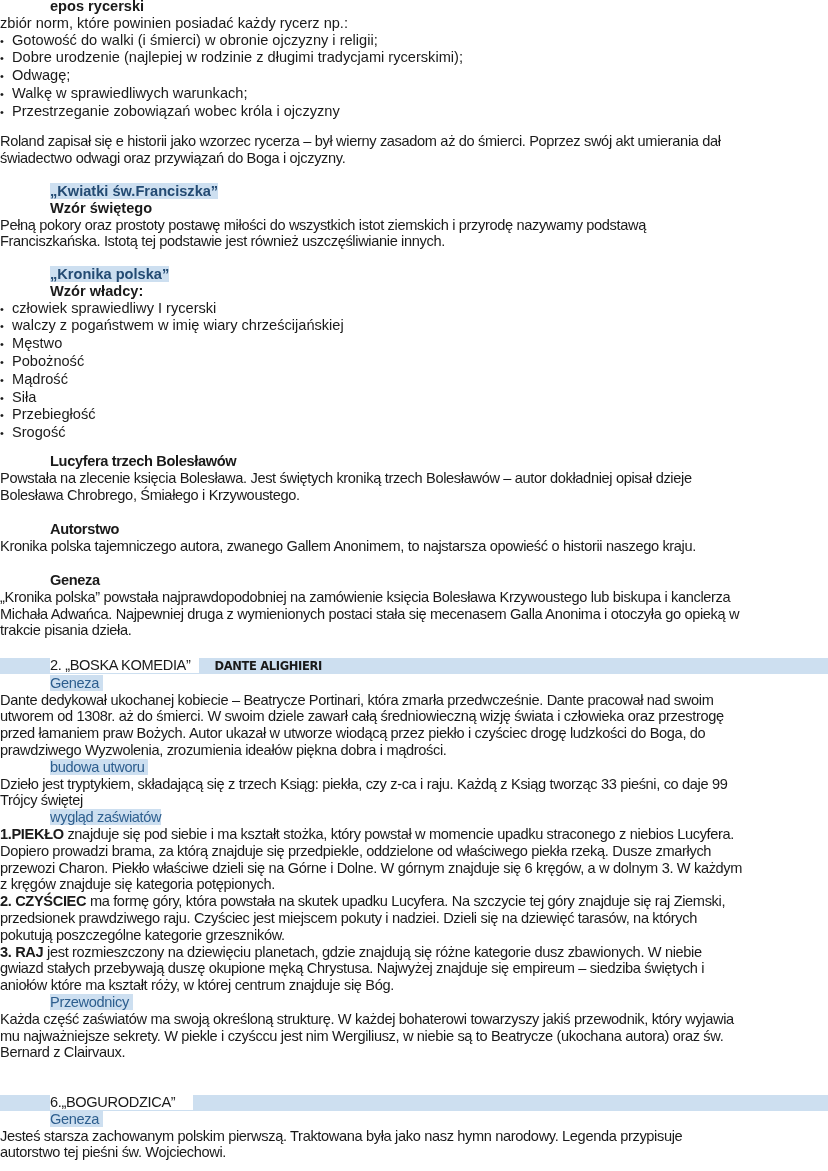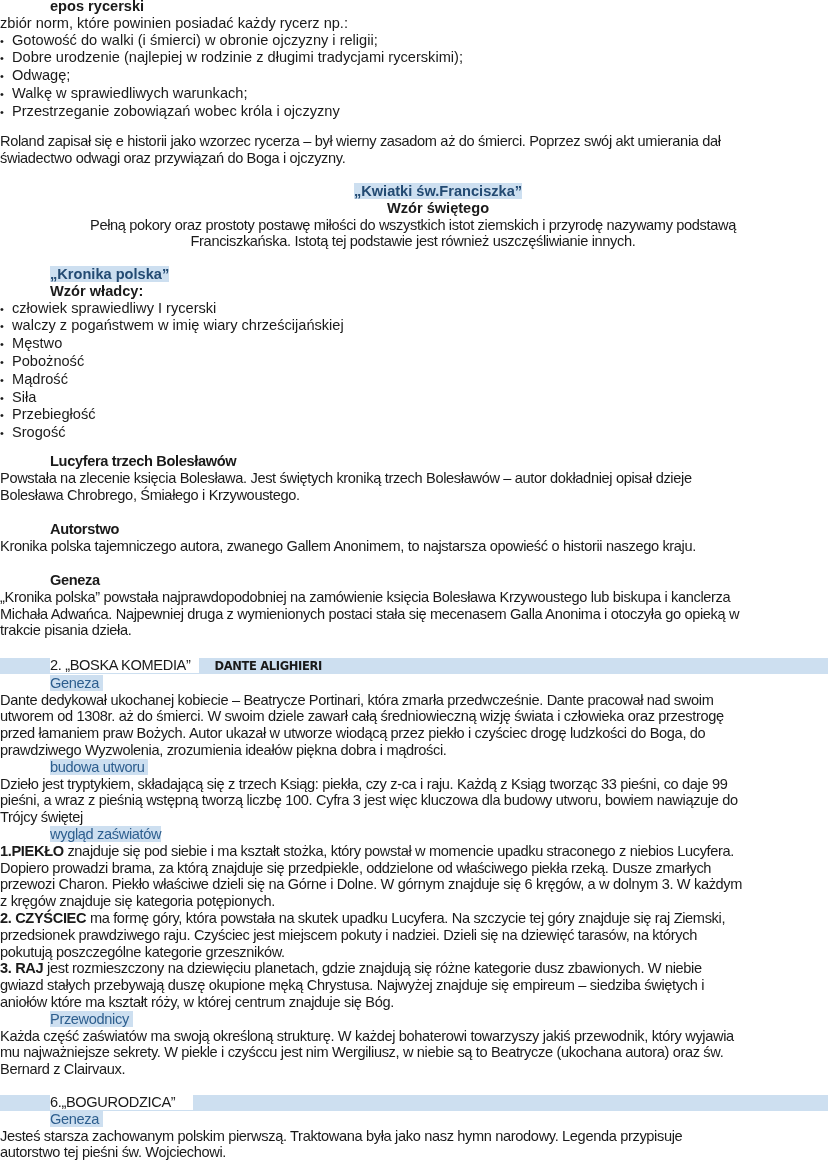--- a/index.html
+++ b/index.html
@@ -34,21 +34,21 @@
     <p class="p bul">Odwagę;</p>
     <p class="p bul">Walkę w sprawiedliwych warunkach;</p>
     <p class="p bul">Przestrzeganie zobowiązań wobec króla i ojczyzny</p>
   </div>
 
   <div class="blk narrow" style="top:133px;">
     <p class="p">Roland zapisał się e historii jako wzorzec rycerza – był wierny zasadom aż do śmierci. Poprzez swój akt umierania dał</p>
     <p class="p">świadectwo odwagi oraz przywiązań do Boga i ojczyzny.</p>
   </div>
 
-  <div class="blk" style="top:183px;text-align:center;">
+  <div class="blk" style="top:183px;">
     <p class="p ind b"><span class="hl sub" style="color:#234a72;">„Kwiatki św.Franciszka”</span></p>
     <p class="p ind b">Wzór świętego</p>
     <p class="p narrow"> Pełną pokory oraz prostoty postawę miłości do wszystkich istot ziemskich i przyrodę nazywamy podstawą</p>
     <p class="p narrow">Franciszkańska. Istotą tej podstawie jest również uszczęśliwianie innych.</p>
   </div>
 
   <div class="blk" style="top:266px;">
     <p class="p ind b"><span class="hl" style="color:#234a72;">„Kronika polska”</span></p>
     <p class="p ind b">Wzór władcy:</p>
     <p class="p bul">człowiek sprawiedliwy I rycerski</p>
@@ -82,21 +82,20 @@
   <div class="bar" style="top:658px;"></div>
   <div class="blk narrow" style="top:657px;">
     <p class="p ind"><span class="white" style="padding-right:8px;">2. „BOSKA KOMEDIA”</span><span class="cal" style="padding-left:16px;">DANTE ALIGHIERI</span></p>
     <p class="p ind"><span class="hl sub" style="padding-right:4px;">Geneza</span></p>
     <p class="p">Dante dedykował ukochanej kobiecie – Beatrycze Portinari, która zmarła przedwcześnie. Dante pracował nad swoim</p>
     <p class="p">utworem od 1308r. aż do śmierci. W swoim dziele zawarł całą średniowieczną wizję świata i człowieka oraz przestrogę</p>
     <p class="p">przed łamaniem praw Bożych. Autor ukazał w utworze wiodącą przez piekło i czyściec drogę ludzkości do Boga, do</p>
     <p class="p">prawdziwego Wyzwolenia, zrozumienia ideałów piękna dobra i mądrości.</p>
     <p class="p ind"><span class="hl sub" style="padding-right:4px;">budowa utworu</span></p>
     <p class="p">Dzieło jest tryptykiem, składającą się z trzech Ksiąg: piekła, czy z-ca i raju. Każdą z Ksiąg tworząc 33 pieśni, co daje 99</p>
-    <p class="p">pieśni, a wraz z pieśnią wstępną tworzą liczbę 100. Cyfra 3 jest więc kluczowa dla budowy utworu, bowiem nawiązuje do</p>
     <p class="p">Trójcy świętej</p>
     <p class="p ind"><span class="hl sub" style="padding-right:0;">wygląd zaświatów</span></p>
     <p class="p"><span class="b">1.PIEKŁO</span><span> znajduje się pod siebie i ma kształt stożka, który powstał w momencie upadku straconego z niebios Lucyfera.</span></p>
     <p class="p">Dopiero prowadzi brama, za którą znajduje się przedpiekle, oddzielone od właściwego piekła rzeką. Dusze zmarłych</p>
     <p class="p">przewozi Charon. Piekło właściwe dzieli się na Górne i Dolne. W górnym znajduje się 6 kręgów, a w dolnym 3. W każdym</p>
     <p class="p">z kręgów znajduje się kategoria potępionych.</p>
     <p class="p"><span class="b">2. CZYŚCIEC</span><span> ma formę góry, która powstała na skutek upadku Lucyfera. Na szczycie tej góry znajduje się raj Ziemski,</span></p>
     <p class="p">przedsionek prawdziwego raju. Czyściec jest miejscem pokuty i nadziei. Dzieli się na dziewięć tarasów, na których</p>
     <p class="p">pokutują poszczególne kategorie grzeszników.</p>
     <p class="p"><span class="b">3. RAJ</span><span> jest rozmieszczony na dziewięciu planetach, gdzie znajdują się różne kategorie dusz zbawionych. W niebie</span></p>

